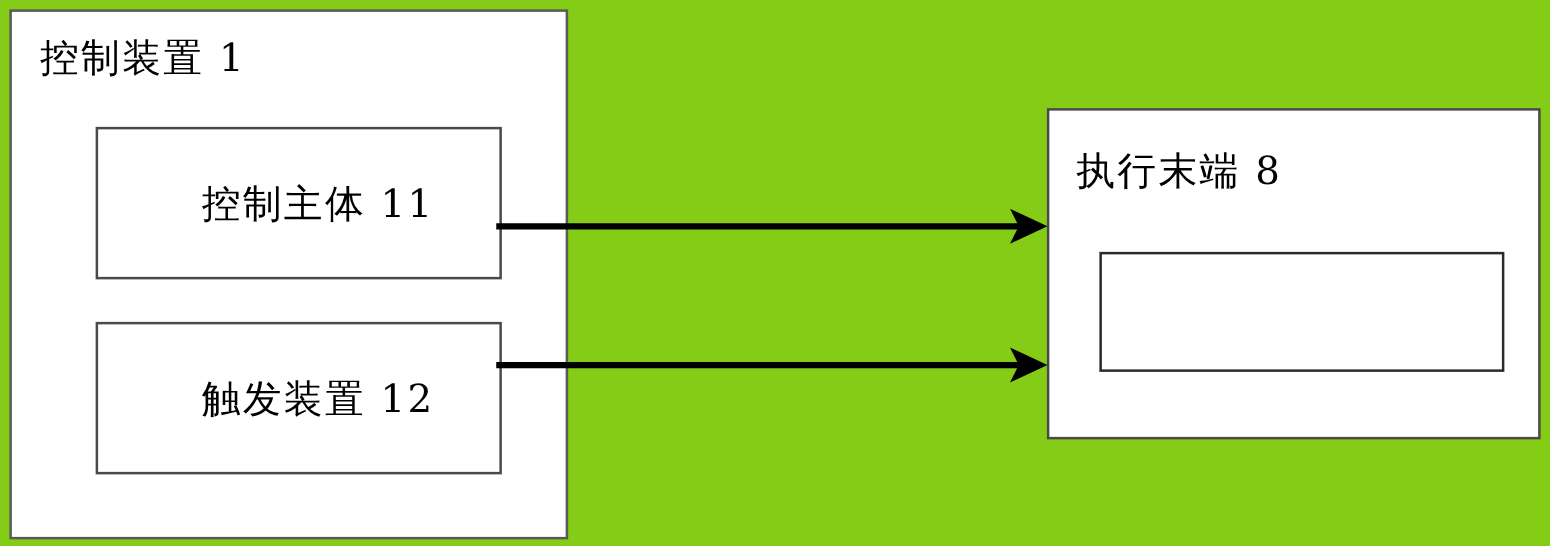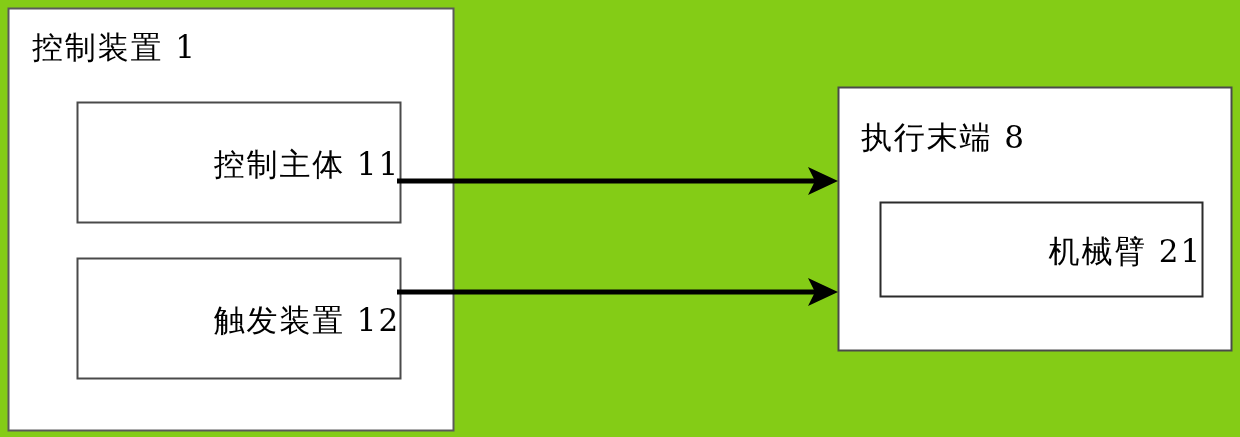--- a/index.html
+++ b/index.html
@@ -34,23 +34,24 @@
     user-select: none;
   }
   
   .title-label {
     font-size: 31px;
   }
   
   .module-label {
     font-size: 31px;
     width: 100%;
-    text-align: right;
+    text-align: center;
     left: 0;
     transform: translateY(-50%);
+    padding-left: 16px;
   }
 </style>
 </head>
 <body>
 
 <div id="diagram-root">
 
   <svg id="diagram-svg" viewBox="0 0 1240 437" xmlns="http://www.w3.org/2000/svg">
 
     <rect x="8.5" y="8.5" width="445" height="422" fill="#ffffff" stroke="#5a5a5a" stroke-width="2"></rect>
@@ -75,15 +76,14 @@
   </svg>
 
   <div class="box-label title-label" style="left: 32px; top: 32px;">控制装置 1</div>
 
   <div class="box-label module-label" style="top: 164px; left: 77px; width: 323px;">控制主体 11</div>
 
   <div class="box-label module-label" style="top: 320px; left: 77px; width: 323px;">触发装置 12</div>
 
   <div class="box-label title-label" style="left: 861px; top: 122px;">执行末端 8</div>
 
-  <div class="box-label module-label" style="top: 251px; left: 880px; width: 322px;">机械臂 21</div>
 
 </div>
 
 </body></html>

